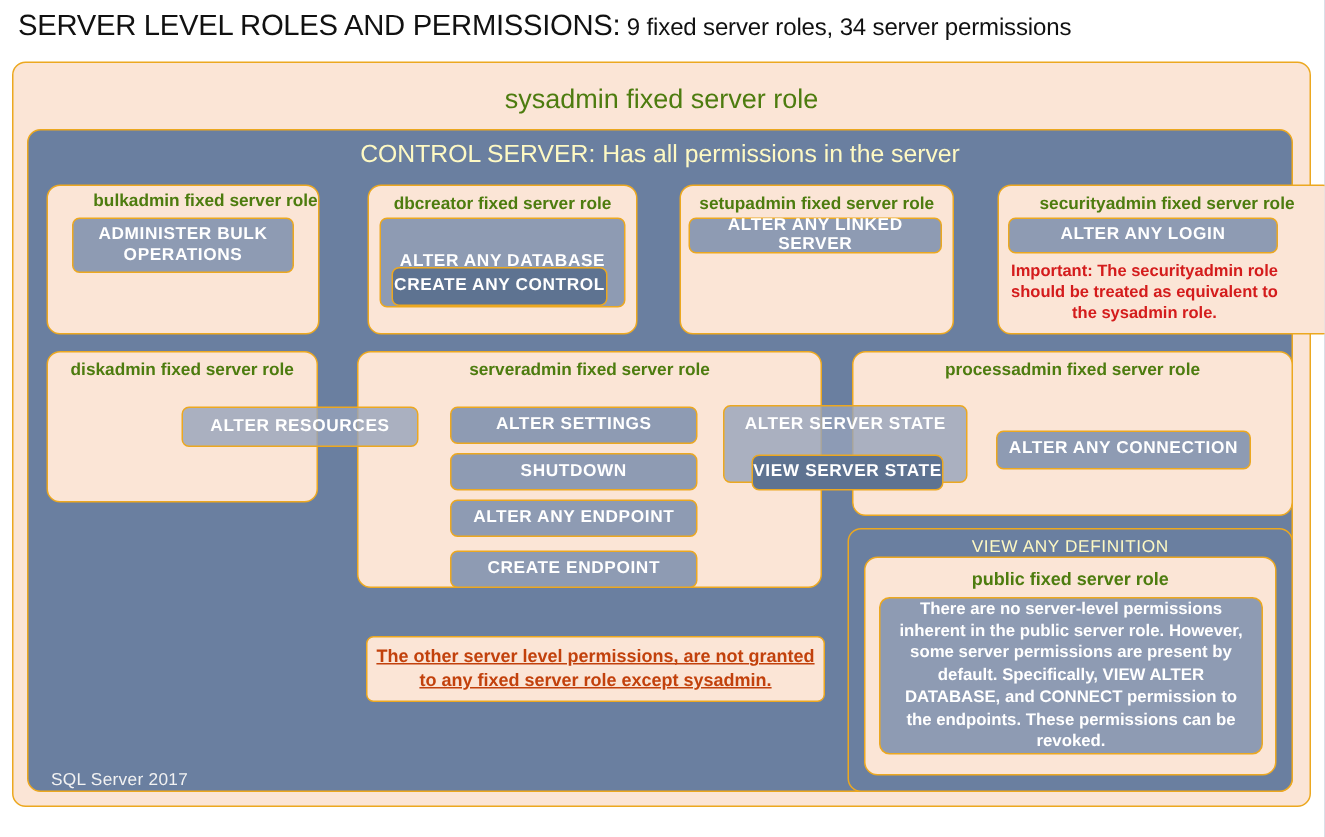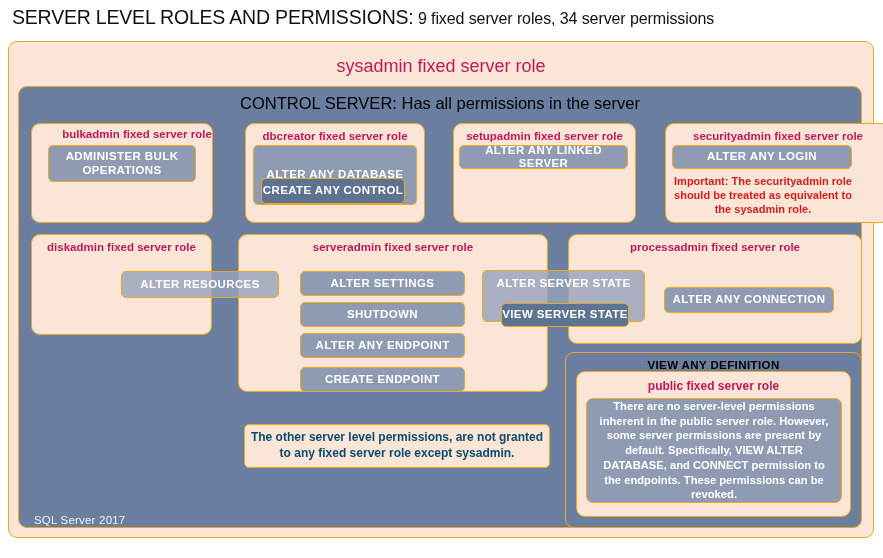--- a/index.html
+++ b/index.html
@@ -47,24 +47,24 @@
   }
   .peach { background: #FBE5D6; }
   .steel { background: #6A7FA0; }
 
   .box-title {
     position: absolute;
     left: 0;
     right: 0;
     text-align: center;
     font-weight: bold;
-    color: #be185d;
+    color: #4d7c0f;
     pointer-events: none;
   }
-  .steel > .box-title { color: #000000; font-weight: normal; }
+  .steel > .box-title { color: #fef9c3; font-weight: normal; }
 
   
   .chip {
     position: absolute;
     box-sizing: border-box;
     border: 1.5px solid #ECA820;
     border-radius: 5px;
     background: #8E9BB3;
     color: #ffffff;
     font-weight: bold;
@@ -91,23 +91,24 @@
   }
   .note-red {
     color: #D41C1C;
     font-weight: bold;
     font-size: 11px;
   }
   .note-peach {
     background: #FBE5D6;
     border: 1.6px solid #ECA820;
     border-radius: 5px;
-    color: #0c4a6e;
+    color: #c2410c;
     font-weight: bold;
     font-size: 12px;
+    text-decoration: underline;
   }
   .note-gray {
     background: #8E9BB3;
     border: 1.6px solid #ECA820;
     border-radius: 7px;
     color: #ffffff;
     font-weight: bold;
     font-size: 11.2px;
     line-height: 1.32;
     padding: 4px 8px;
@@ -177,21 +178,21 @@
 <div class="chip" style="left:300px; top:302px; width:165px; height:25px;">SHUTDOWN</div>
 <div class="chip" style="left:300px; top:333px; width:165px; height:25px;">ALTER ANY ENDPOINT</div>
 <div class="chip" style="left:300px; top:367px; width:165px; height:25px;">CREATE  ENDPOINT</div>
 
 <div class="chip ghost" style="left:482px; top:270px; width:163px; height:52px; align-items:flex-start; padding-top:6px;">ALTER SERVER STATE</div>
 <div class="chip dark" style="left:501px; top:303px; width:128px; height:24px;">VIEW SERVER STATE</div>
 
 <div class="chip" style="left:664px; top:271px; width:170px; height:26px;margin-top:16px;">ALTER ANY CONNECTION</div>
 
 <div class="box steel" style="left:565px; top:352px; width:297px; height:176px;">
-  <div class="box-title" style="top:6px; font-size:11.5px; font-weight:bold; letter-spacing:0.4px;">VIEW ANY DEFINITION</div>
+  <div class="box-title" style="top:6px; font-size:11.5px; font-weight:normal; letter-spacing:0.4px;">VIEW ANY DEFINITION</div>
 </div>
 
 <div class="box peach" style="left:576px; top:371px; width:275px; height:146px;">
   <div class="box-title" style="top:7px; font-size:12px;">public  fixed server role</div>
 </div>
 
 <div class="note note-gray" style="left:586px; top:398px; width:256px; height:105px;">There are no server-level permissions inherent in the public server role. However, some server permissions are present by default. Specifically, VIEW ALTER DATABASE, and CONNECT permission to the endpoints. These permissions can be revoked.</div>
 
 <div class="note note-peach" style="left:244px; top:424px; width:306px; height:44px;">The other server level permissions,  are not granted to any fixed server role except sysadmin.</div>
 

